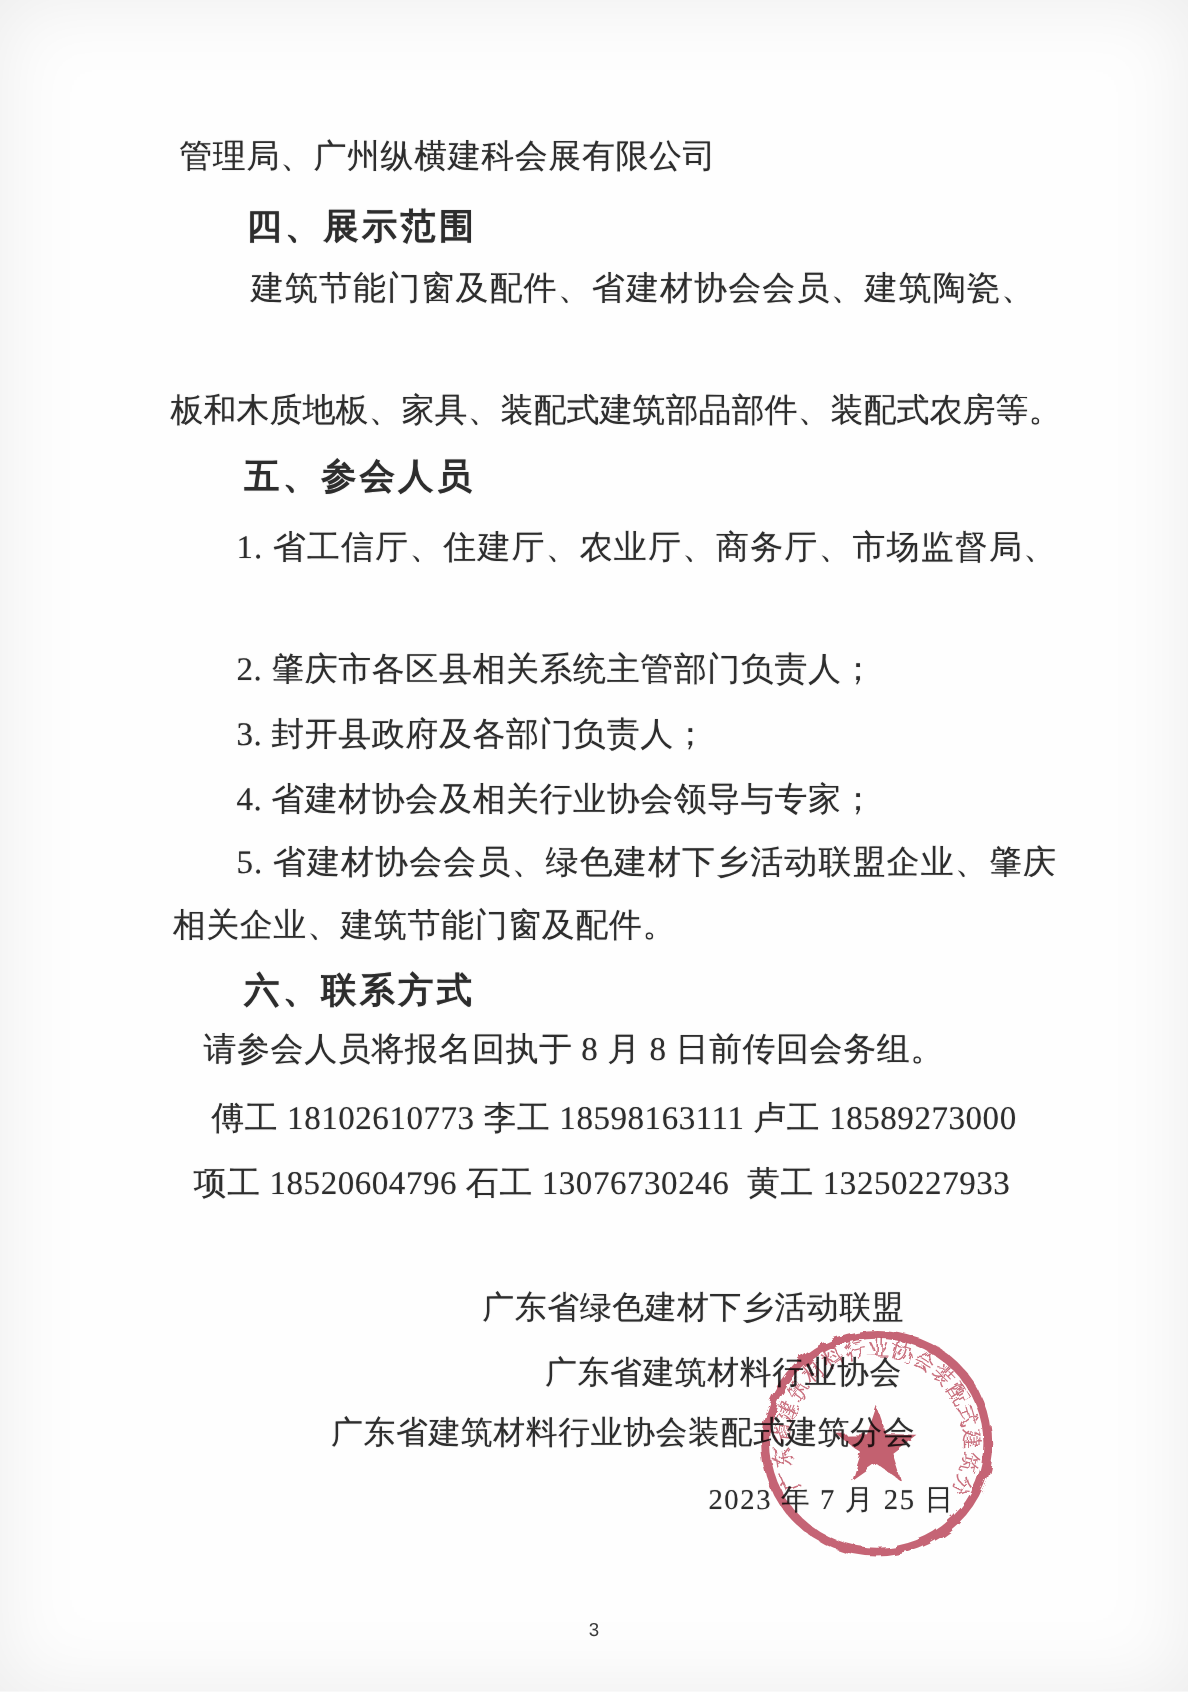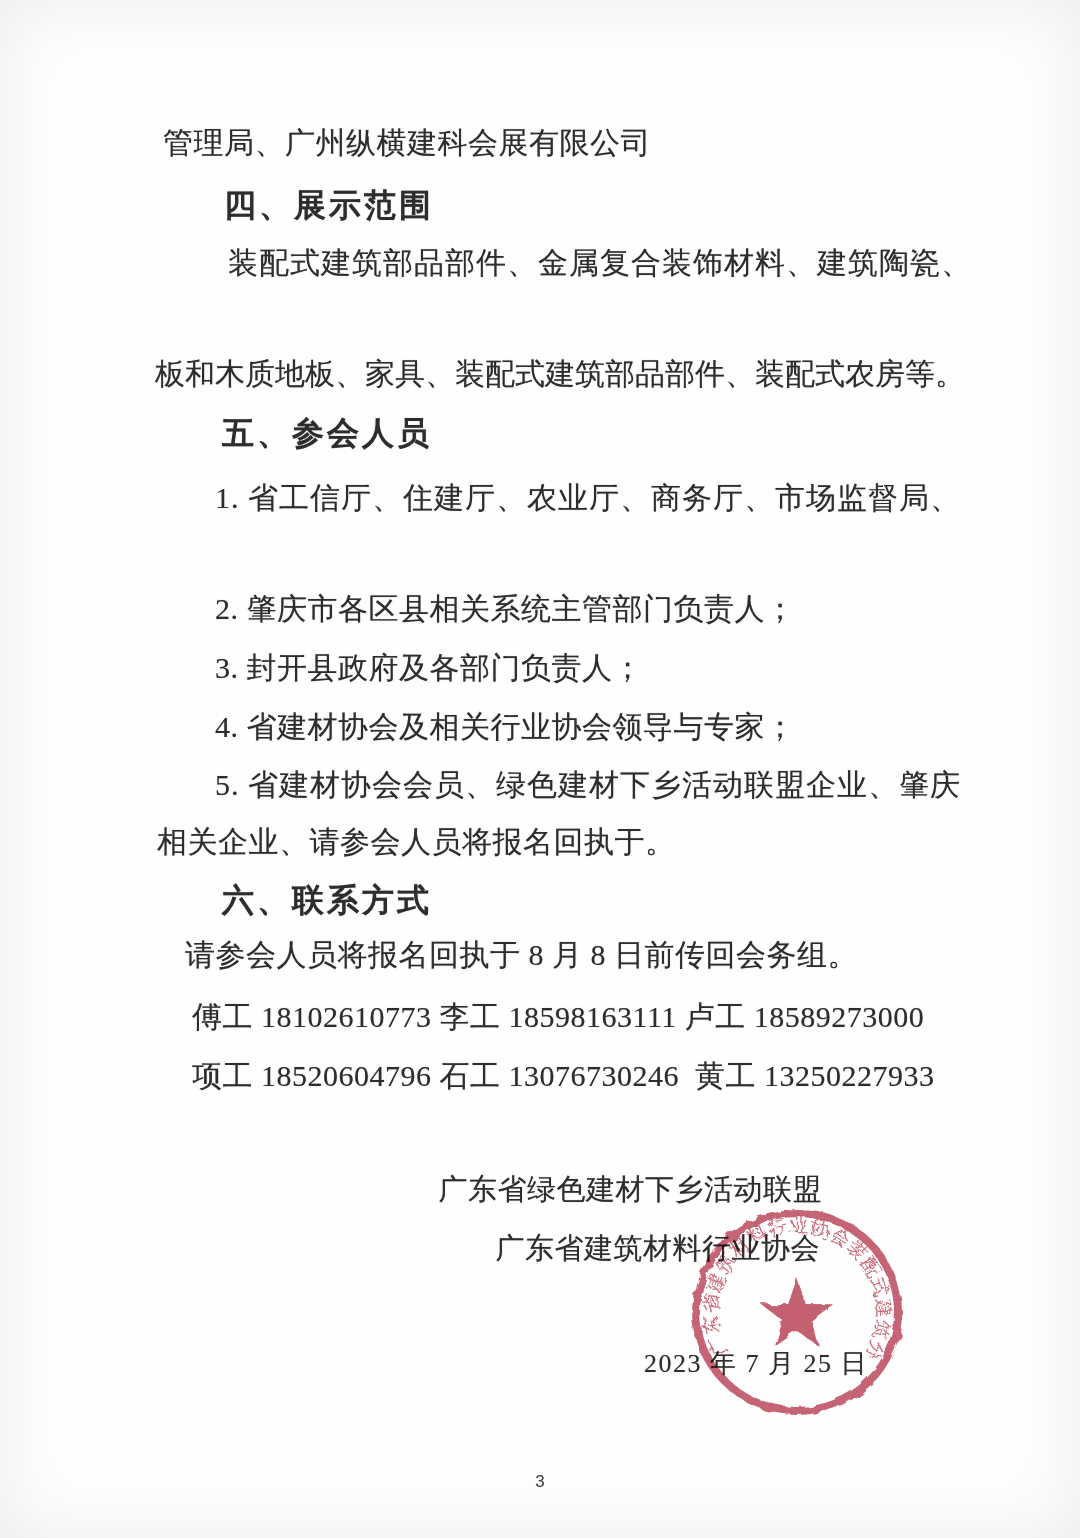--- a/index.html
+++ b/index.html
@@ -48,40 +48,41 @@
 </style>
 </head>
 <body>
 
 <div class="page">
 
   <div class="ln" style="left:163px; top:126px;">管理局、广州纵横建科会展有限公司</div>
 
   <div class="ln h" style="left:224px; top:188px;">四、展示范围</div>
 
-  <div class="ln" style="left:228px; top:246px; letter-spacing:1px;">装配式建筑部品部件、金属复合装饰材料、建筑陶瓷、</div>
+  <div class="ln" style="left:228px; top:246px; letter-spacing:1px;">建筑节能门窗及配件、省建材协会会员、建筑陶瓷、</div>
   <div class="ln" style="left:155px; top:357px; letter-spacing:0;">板和木质地板、家具、装配式建筑部品部件、装配式农房等。</div>
 
   <div class="ln h" style="left:222px; top:416px;">五、参会人员</div>
 
   <div class="ln" style="left:215px; top:481px; letter-spacing:1px;">1. 省工信厅、住建厅、农业厅、商务厅、市场监督局、</div>
   <div class="ln" style="left:215px; top:592px;">2. 肇庆市各区县相关系统主管部门负责人；</div>
   <div class="ln" style="left:215px; top:651px;text-align:center;">3. 封开县政府及各部门负责人；</div>
   <div class="ln" style="left:215px; top:710px;">4. 省建材协会及相关行业协会领导与专家；</div>
   <div class="ln" style="left:215px; top:768px; letter-spacing:1px;">5. 省建材协会会员、绿色建材下乡活动联盟企业、肇庆</div>
-  <div class="ln" style="left:157px; top:825px;">相关企业、请参会人员将报名回执于。</div>
+  <div class="ln" style="left:157px; top:825px;">相关企业、建筑节能门窗及配件。</div>
 
   <div class="ln h" style="left:222px; top:883px;">六、联系方式</div>
 
   <div class="ln" style="left:185px; top:938px;">请参会人员将报名回执于 8 月 8 日前传回会务组。</div>
   <div class="ln" style="left:192px; top:1000px;">傅工 18102610773 李工 18598163111 卢工 18589273000</div>
-  <div class="ln" style="left:192px; top:1059px;">项工 18520604796 石工 13076730246  黄工 13250227933</div>
+  <div class="ln" style="left:176px; top:1059px;">项工 18520604796 石工 13076730246  黄工 13250227933</div>
 
   <div class="ln sig" style="right:258px; top:1174px;">广东省绿色建材下乡活动联盟</div>
   <div class="ln sig" style="right:260px; top:1233px;">广东省建筑材料行业协会</div>
+  <div class="ln sig" style="right:248px; top:1288px;">广东省建筑材料行业协会装配式建筑分会</div>
   <div class="ln date" style="right:212px; top:1350px;margin-left:27px;">2023 年 7 月 25 日</div>
 
   <svg class="stamp" viewBox="0 0 232 224">
     <defs>
       <filter id="rough" x="-10%" y="-10%" width="120%" height="120%">
         <feTurbulence type="fractalNoise" baseFrequency="0.08" numOctaves="2" result="n"></feTurbulence>
         <feDisplacementMap in="SourceGraphic" in2="n" scale="7"></feDisplacementMap>
       </filter>
       <path id="ringArc" d="M 45.7 148 A 80 80 0 1 1 184.3 148" fill="none"></path>
     </defs>

